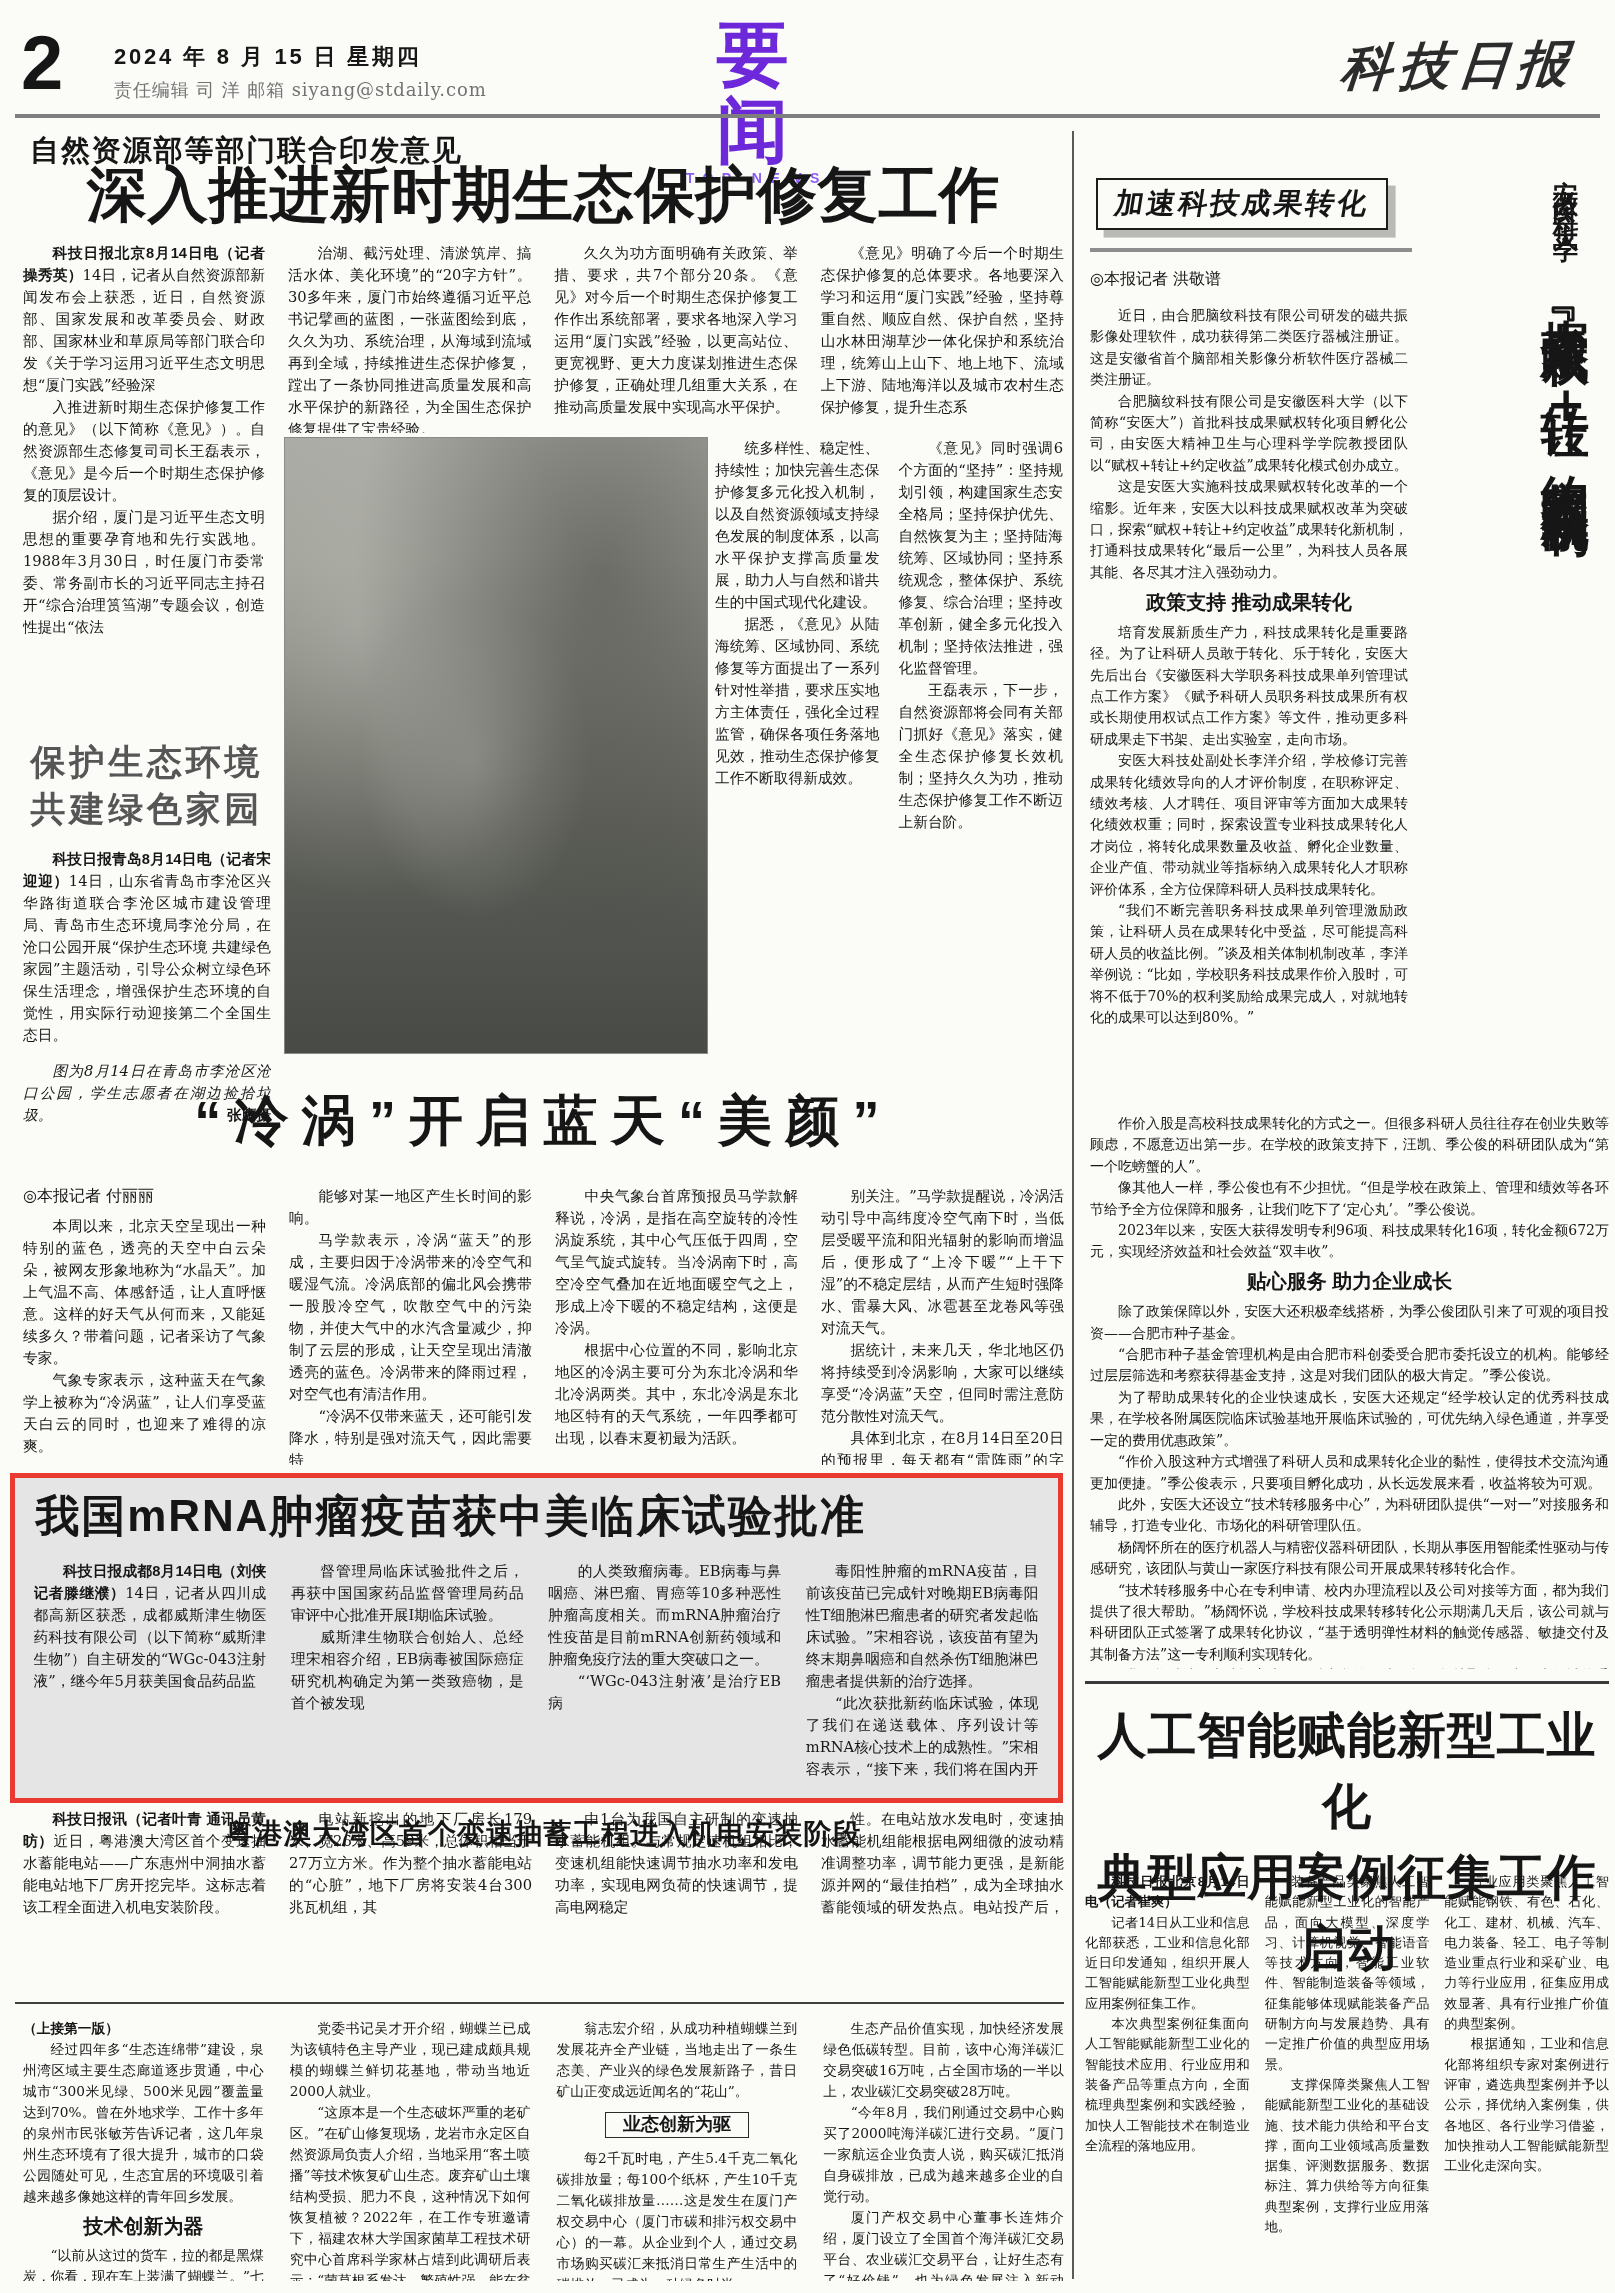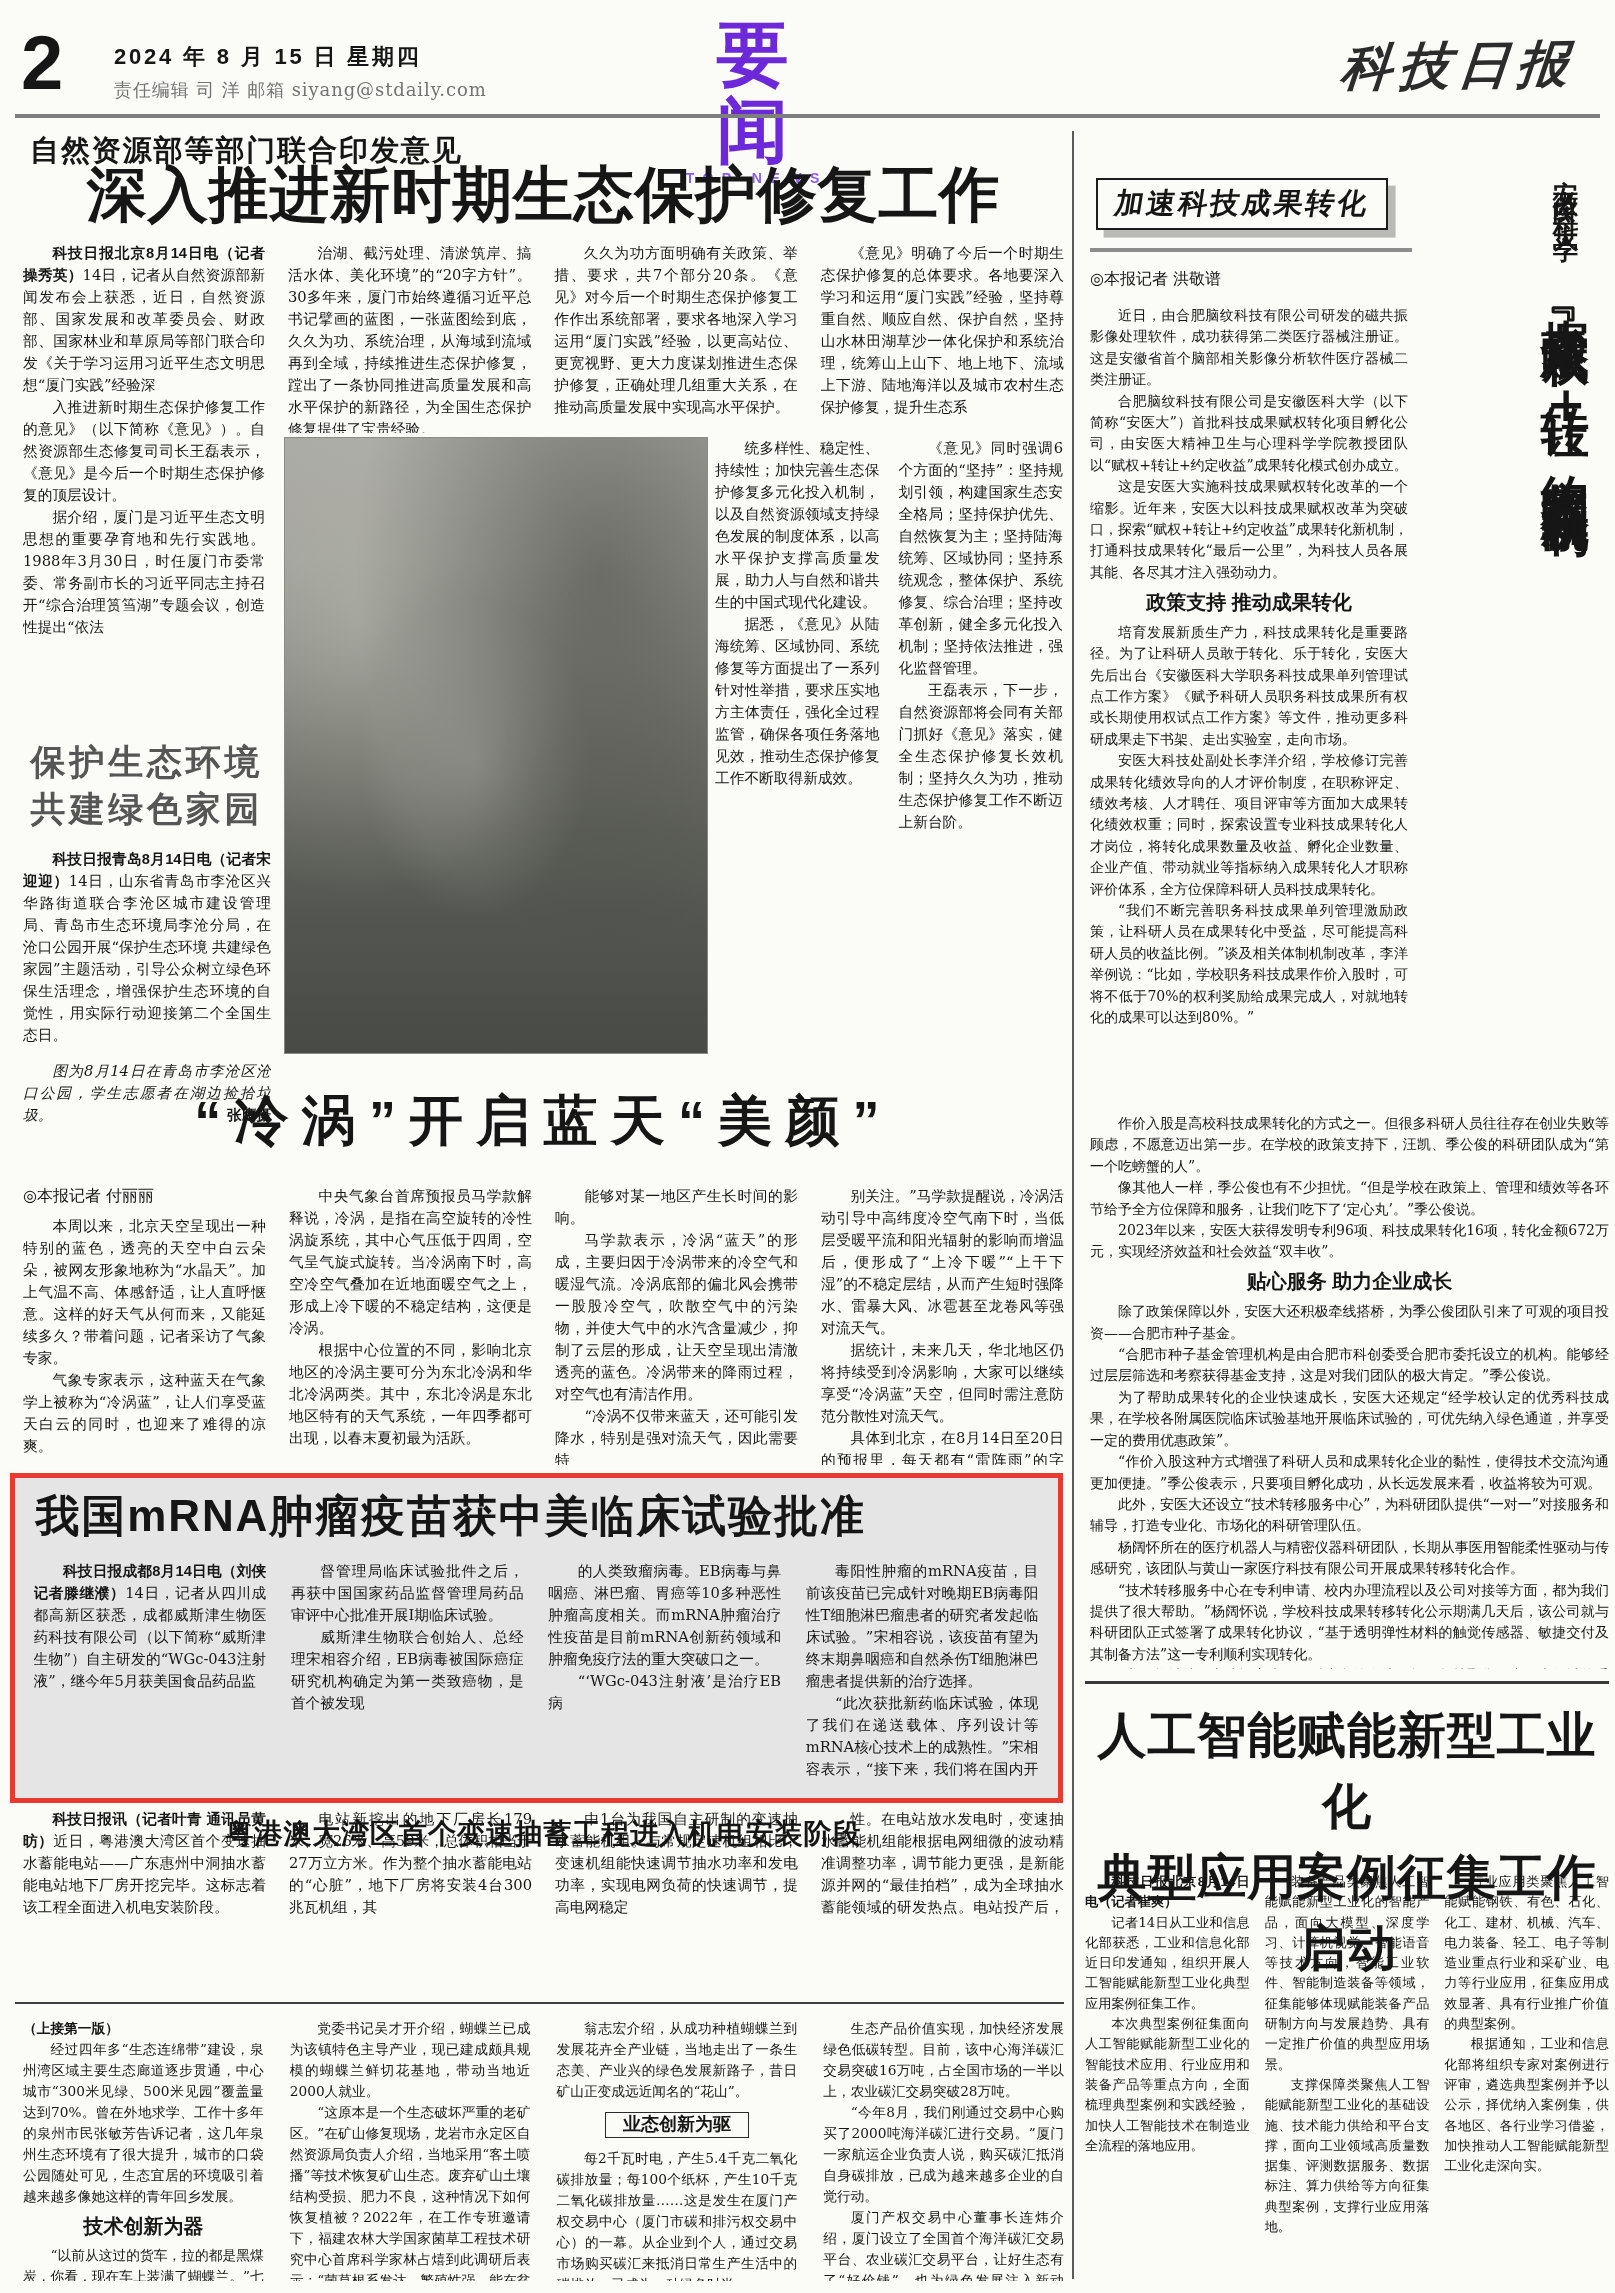--- a/index.html
+++ b/index.html
@@ -148,27 +148,27 @@
   <div class="abs" id="coldhead">“冷涡”开启蓝天“美颜”</div>
   <div class="abs cols jcol bodytext" id="coldcols">
     <div>
       <p class="byline">◎本报记者 付丽丽</p>
       <div class="paras">
           <p>本周以来，北京天空呈现出一种特别的蓝色，透亮的天空中白云朵朵，被网友形象地称为“水晶天”。加上气温不高、体感舒适，让人直呼惬意。这样的好天气从何而来，又能延续多久？带着问题，记者采访了气象专家。</p>
           <p>气象专家表示，这种蓝天在气象学上被称为“冷涡蓝”，让人们享受蓝天白云的同时，也迎来了难得的凉爽。</p>
         </div>
     </div>
     <div class="paras">
-        <p>中央气象台首席预报员马学款解释说，冷涡，是指在高空旋转的冷性涡旋系统，其中心气压低于四周，空气呈气旋式旋转。当冷涡南下时，高空冷空气叠加在近地面暖空气之上，形成上冷下暖的不稳定结构，这便是冷涡。</p>
-        <p>根据中心位置的不同，影响北京地区的冷涡主要可分为东北冷涡和华北冷涡两类。其中，东北冷涡是东北地区特有的天气系统，一年四季都可出现，以春末夏初最为活跃。</p>
-      </div>
-    <div class="paras">
         <p>能够对某一地区产生长时间的影响。</p>
         <p>马学款表示，冷涡“蓝天”的形成，主要归因于冷涡带来的冷空气和暖湿气流。冷涡底部的偏北风会携带一股股冷空气，吹散空气中的污染物，并使大气中的水汽含量减少，抑制了云层的形成，让天空呈现出清澈透亮的蓝色。冷涡带来的降雨过程，对空气也有清洁作用。</p>
         <p>“冷涡不仅带来蓝天，还可能引发降水，特别是强对流天气，因此需要特</p>
+      </div>
+    <div class="paras">
+        <p>中央气象台首席预报员马学款解释说，冷涡，是指在高空旋转的冷性涡旋系统，其中心气压低于四周，空气呈气旋式旋转。当冷涡南下时，高空冷空气叠加在近地面暖空气之上，形成上冷下暖的不稳定结构，这便是冷涡。</p>
+        <p>根据中心位置的不同，影响北京地区的冷涡主要可分为东北冷涡和华北冷涡两类。其中，东北冷涡是东北地区特有的天气系统，一年四季都可出现，以春末夏初最为活跃。</p>
       </div>
     <div class="paras">
         <p>别关注。”马学款提醒说，冷涡活动引导中高纬度冷空气南下时，当低层受暖平流和阳光辐射的影响而增温后，便形成了“上冷下暖”“上干下湿”的不稳定层结，从而产生短时强降水、雷暴大风、冰雹甚至龙卷风等强对流天气。</p>
         <p>据统计，未来几天，华北地区仍将持续受到冷涡影响，大家可以继续享受“冷涡蓝”天空，但同时需注意防范分散性对流天气。</p>
         <p>具体到北京，在8月14日至20日的预报里，每天都有“雷阵雨”的字眼：15日白天到夜间，西部、北部有分散性雷阵雨；16日至17日白天、19日白天到20日白天，都有雷阵雨；16日夜间也有雷阵雨。</p>
       </div>
   </div>
 
   <div class="abs" id="redbox">
     <div class="h">我国mRNA肿瘤疫苗获中美临床试验批准</div>

